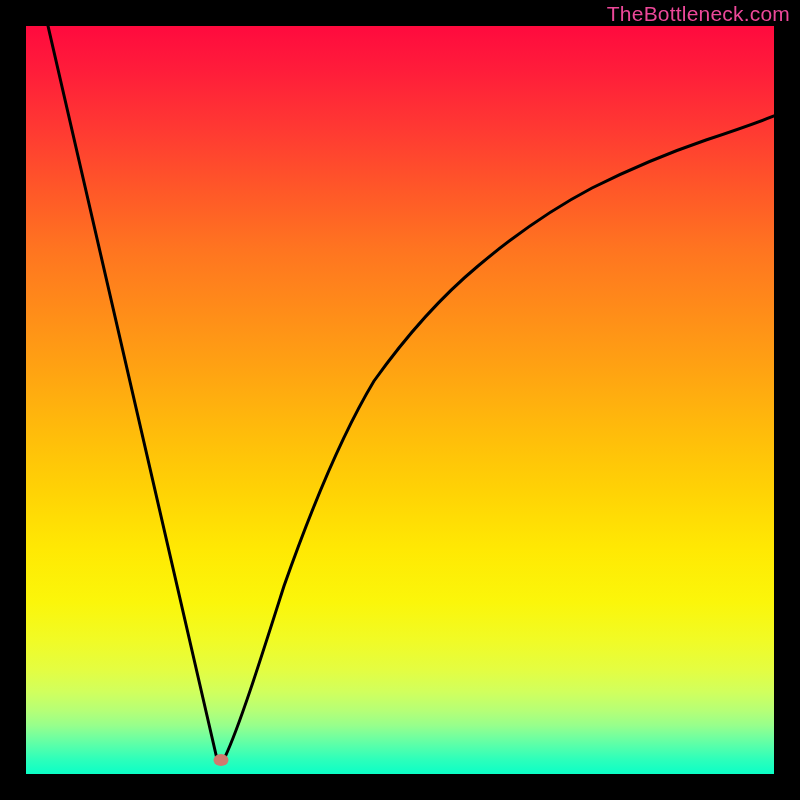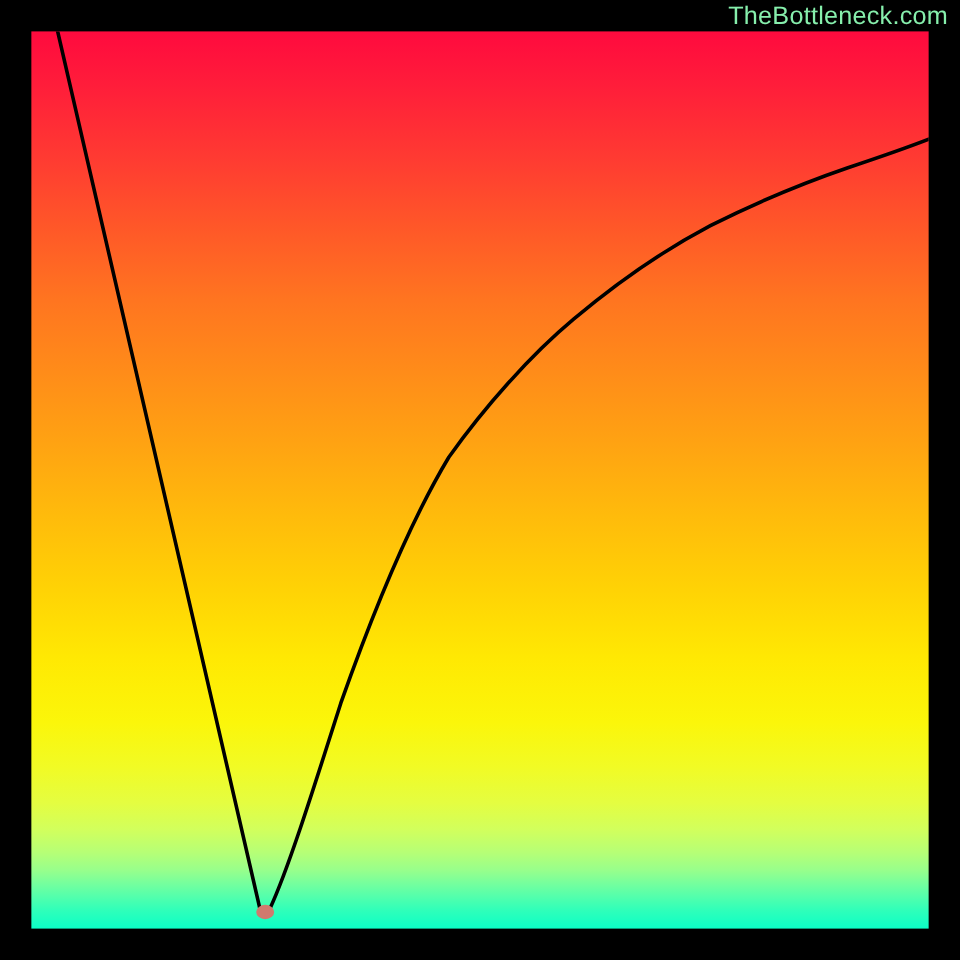--- a/index.html
+++ b/index.html
@@ -61,21 +61,21 @@
     position: absolute;
     top: 0;
     left: 0;
     width: 748px;
     height: 748px;
   }
   .watermark {
     position: absolute;
     top: 2px;
     right: 10px;
-    color: #86efac;
+    color: #ec4899;
     font-size: 21px;
     letter-spacing: 0.2px;
     font-weight: 400;
   }
   .marker {
     position: absolute;
     width: 15px;
     height: 12px;
     border-radius: 50%;
     background: #d07a6e;

